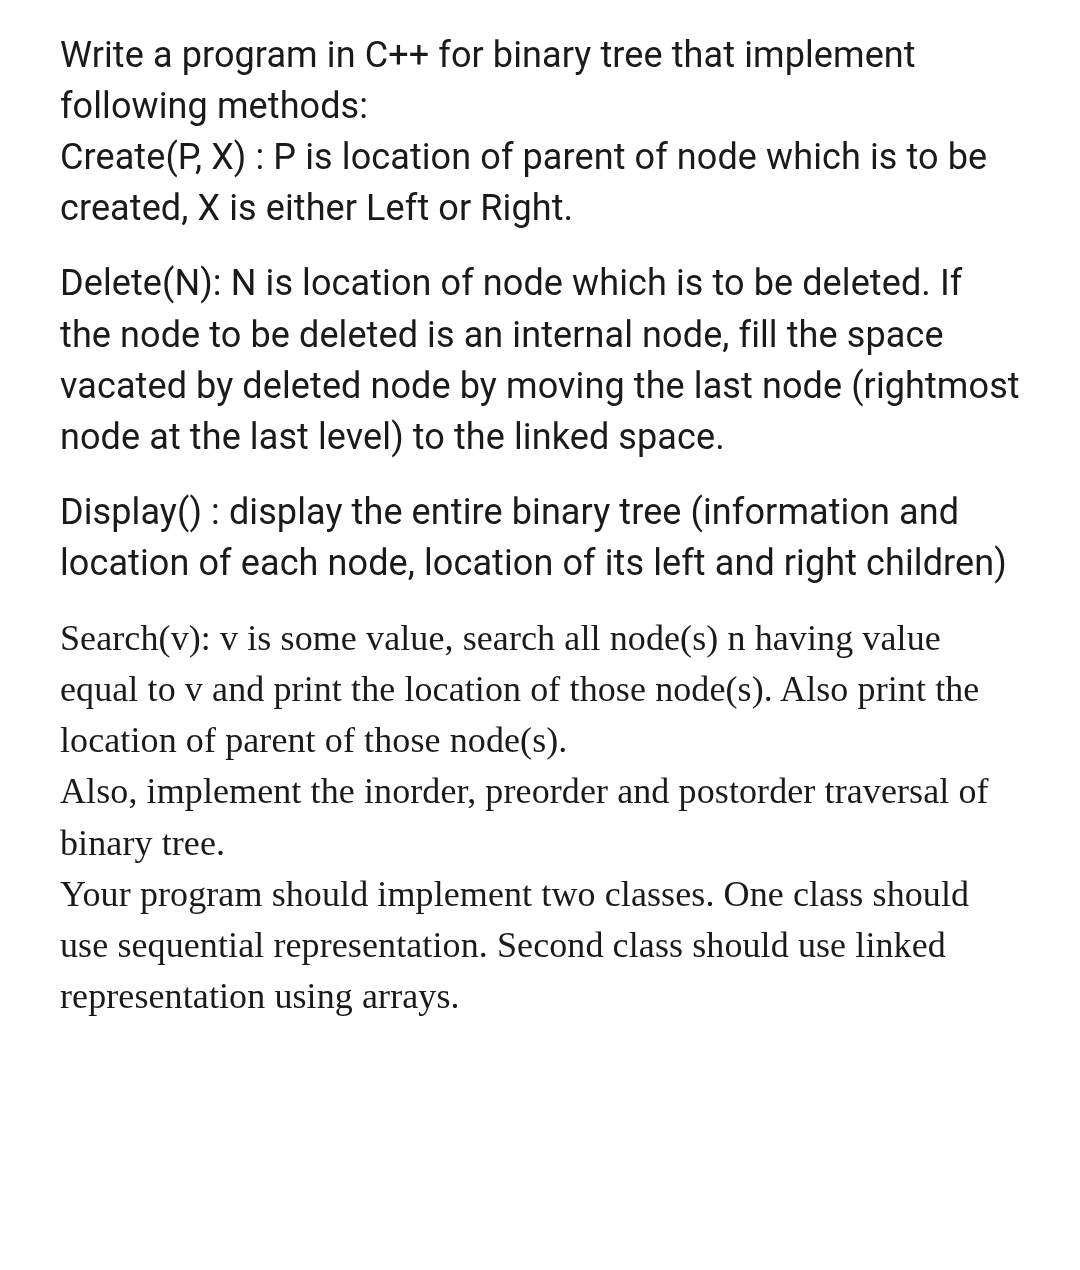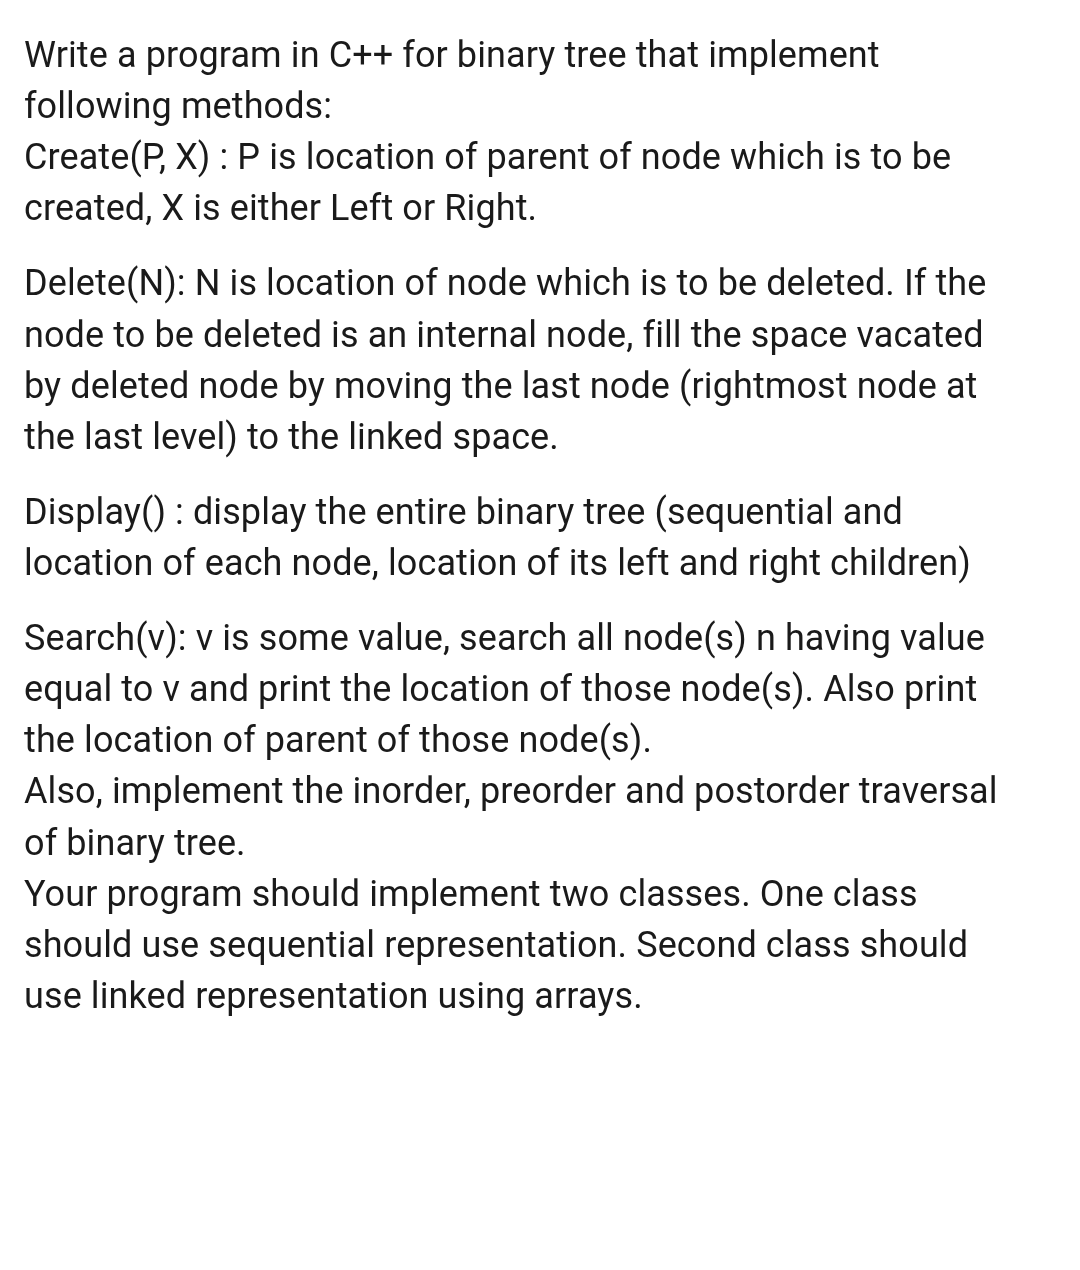--- a/index.html
+++ b/index.html
@@ -5,34 +5,35 @@
   html, body {
     margin: 0;
     padding: 0;
     width: 1080px;
     height: 1270px;
     background: #ffffff;
     font-family: -apple-system, BlinkMacSystemFont, "Segoe UI", Roboto, "Helvetica Neue", Arial, sans-serif;
     color: #1a1a1a;
   }
   .page {
-    padding: 30px 60px 30px 24px;
+    padding: 30px 60px 30px 60px;
     box-sizing: border-box;
     font-size: 36px;
     line-height: 1.42;
     letter-spacing: 0.1px;
   }
   p {
     margin: 0 0 24px 0;
   }
   p:last-child {
     margin-bottom: 11px;
+    font-family: Liberation Serif, serif;
   }
 </style>
 </head>
 <body>
 
 <div class="page">
   <p>Write a program in C++ for binary tree that implement following methods:<br>Create(P, X) : P is location of parent of node which is to be created, X is either Left or Right.</p>
   <p>Delete(N): N is location of node which is to be deleted. If the node to be deleted is an internal node, fill the space vacated by deleted node by moving the last node (rightmost node at the last level) to the linked space.</p>
-  <p>Display() : display the entire binary tree (sequential and location of each node, location of its left and right children)</p>
+  <p>Display() : display the entire binary tree (information and location of each node, location of its left and right children)</p>
   <p>Search(v): v is some value, search all node(s) n having value equal to v and print the location of those node(s). Also print the location of parent of those node(s).<br>Also, implement the inorder, preorder and postorder traversal of binary tree.<br>Your program should implement two classes. One class should use sequential representation. Second class should use linked representation using arrays.</p>
 </div>
 
 </body></html>

